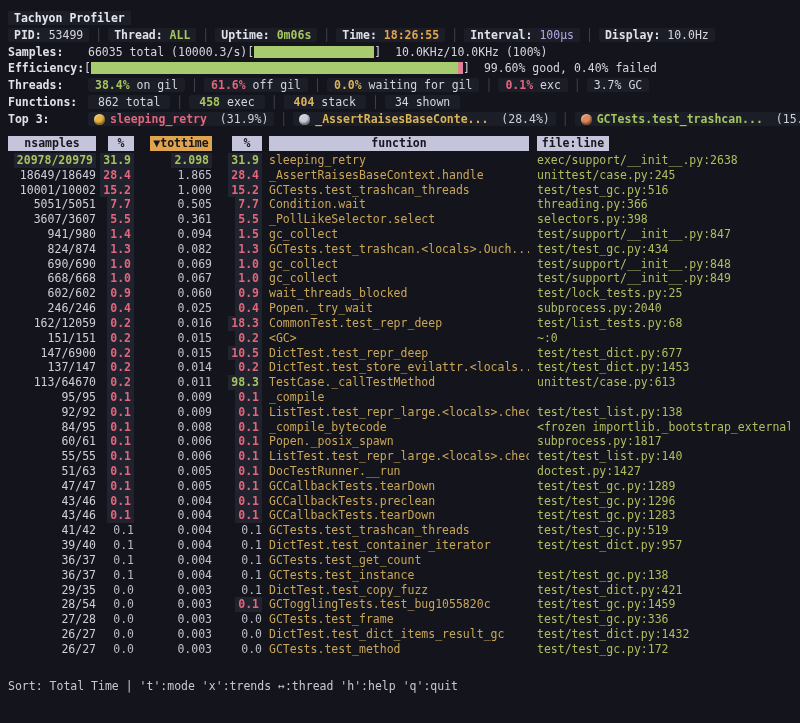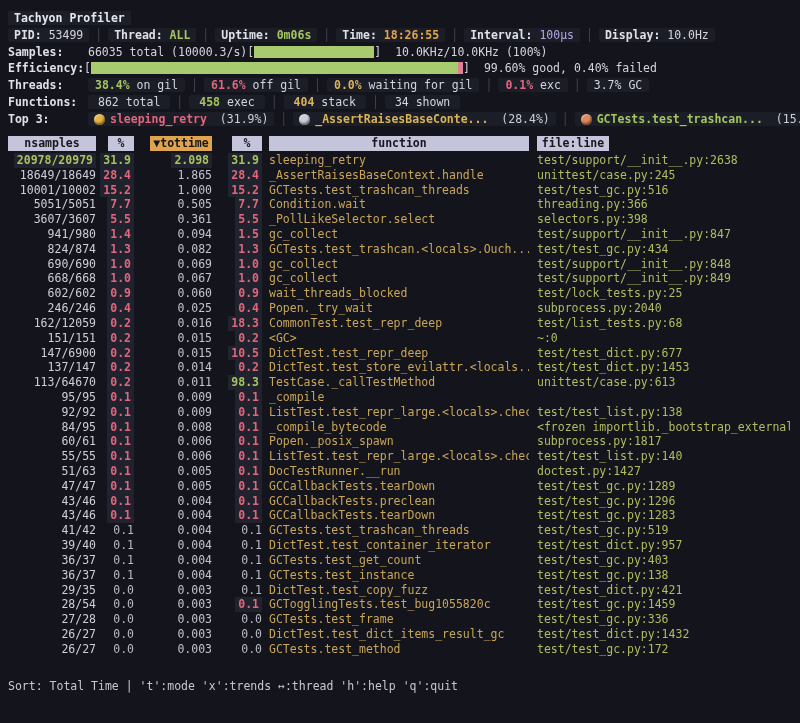--- a/index.html
+++ b/index.html
@@ -89,21 +89,21 @@
   <div class="cell c6 h6"><span class="box">file:line</span></div>
 </div>
 
 <div id="tbody">
     <div class="grid tr">
       <div class="cell ca"><span class="g hot">20978/20979</span></div>
       <div class="cell ca"><span class="g hot">31.9</span></div>
       <div class="cell ca"><span class="g hot">2.098</span></div>
       <div class="cell ca"><span class="g hot">31.9</span></div>
       <div class="cell c5"><span class="fn">sleeping_retry</span></div>
-      <div class="cell c6"><span class="file">test/support/__init__.py:2638</span></div>
+      <div class="cell c6"><span class="file">exec/support/__init__.py:2638</span></div>
     </div>
     <div class="grid tr">
       <div class="cell ca"><span class="ns">18649/18649</span></div>
       <div class="cell ca"><span class="r hot">28.4</span></div>
       <div class="cell ca"><span class="tt">1.865</span></div>
       <div class="cell ca"><span class="r hot">28.4</span></div>
       <div class="cell c5"><span class="fn">_AssertRaisesBaseContext.handle</span></div>
       <div class="cell c6"><span class="file">unittest/case.py:245</span></div>
     </div>
     <div class="grid tr">
@@ -304,21 +304,20 @@
       <div class="cell ca"><span class="w">0.1</span></div>
       <div class="cell c5"><span class="fn">DictTest.test_container_iterator</span></div>
       <div class="cell c6"><span class="file">test/test_dict.py:957</span></div>
     </div>
     <div class="grid tr">
       <div class="cell ca"><span class="ns">36/37</span></div>
       <div class="cell ca"><span class="w">0.1</span></div>
       <div class="cell ca"><span class="tt">0.004</span></div>
       <div class="cell ca"><span class="w">0.1</span></div>
       <div class="cell c5"><span class="fn">GCTests.test_get_count</span></div>
-      <div class="cell c6"><span class="file">test/test_gc.py:403</span></div>
     </div>
     <div class="grid tr">
       <div class="cell ca"><span class="ns">36/37</span></div>
       <div class="cell ca"><span class="w">0.1</span></div>
       <div class="cell ca"><span class="tt">0.004</span></div>
       <div class="cell ca"><span class="w">0.1</span></div>
       <div class="cell c5"><span class="fn">GCTests.test_instance</span></div>
       <div class="cell c6"><span class="file">test/test_gc.py:138</span></div>
     </div>
     <div class="grid tr">

